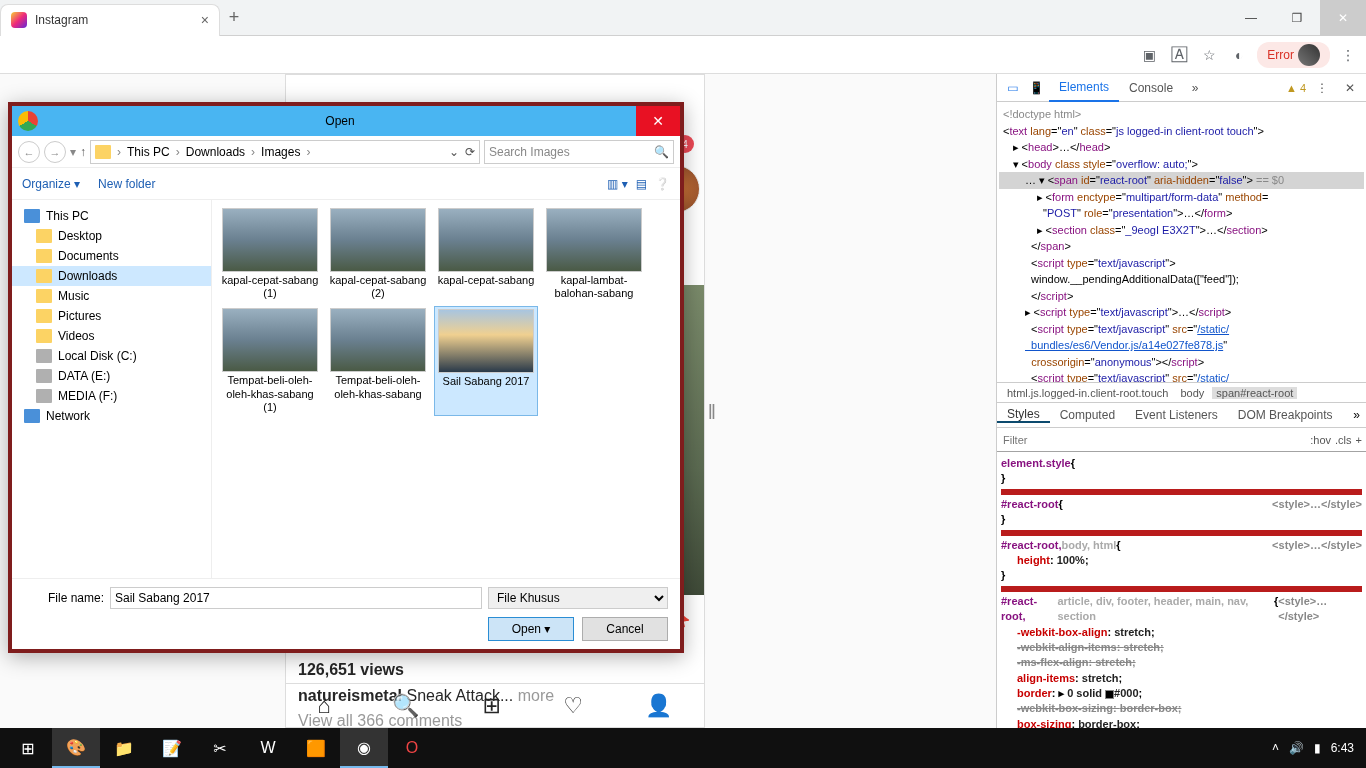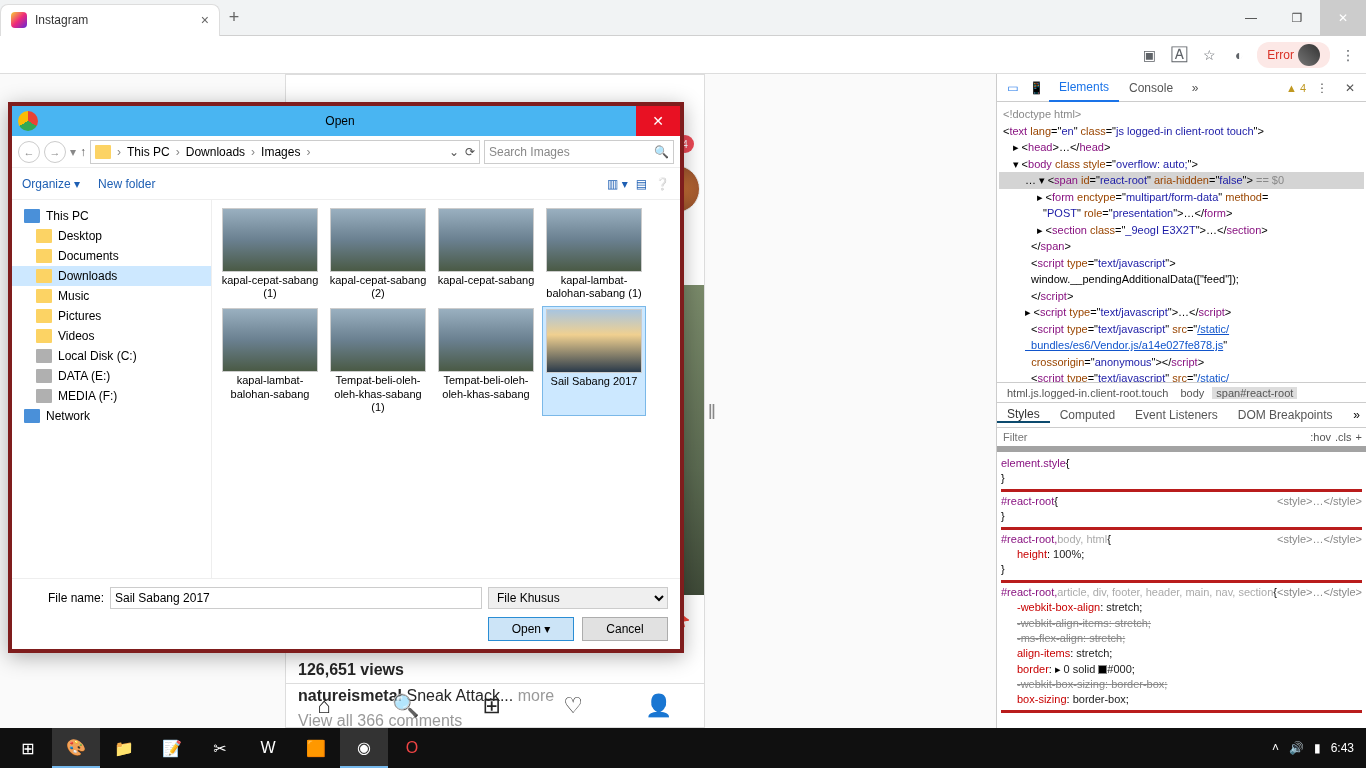--- a/index.html
+++ b/index.html
@@ -61,25 +61,25 @@
 .attr-n { color: #994500; }
 .attr-v { color: #1a1aa6; }
 .gray { color: #888; }
 .link { color: #1155cc; text-decoration: underline; }
 .dt-crumbs { height: 20px; border-top: 1px solid #ccc; display:flex; align-items:center; font-size:11px; padding:0 6px; gap:4px; color:#555;}
 .dt-crumbs span { padding:0 4px;}
 .dt-crumbs .active { background:#ddd;}
 .dt-styles-tabs { height: 26px; border-top:1px solid #ccc; border-bottom:1px solid #ccc; display:flex; align-items:center; font-size:12px;}
 .dt-styles-tabs div { padding:0 10px; color:#555;}
 .dt-styles-tabs .active { color:#333; border-bottom:2px solid #0c4a6e;}
-.dt-styles-filter { height: 24px; border-bottom:6px solid #a3a3a3; display:flex; align-items:center;}
+.dt-styles-filter { height: 24px; border-bottom:1px solid #a3a3a3; display:flex; align-items:center;}
 .dt-styles-filter input { flex:1; border:none; padding:0 6px; font-size:11px; outline:none;}
 .dt-styles-filter .btns { display:flex; gap:4px; padding:0 4px; font-size:11px; color:#555;}
 .dt-styles { flex: 1; overflow:auto; font-family: Consolas, monospace; font-size:11px; padding:2px 4px; line-height:1.4;}
-.rule { border-bottom:3px solid #b91c1c; padding:2px 0;}
+.rule { border-bottom:6px solid #b91c1c; padding:2px 0;font-weight:bold;}
 .rule .hdr { display:flex; }
 .rule .from { margin-left:auto; color:#888;}
 .sel-txt { color:#881280;}
 .sel-dim { color:#aaa;}
 .prop { padding-left:16px;}
 .prop-n { color:#c80000;}
 .prop-v { color:#222;}
 .strike { text-decoration:line-through; color:#888;}
 .swatch { display:inline-block; width:9px; height:9px; background:#000; border:1px solid #888; vertical-align:middle;}
 
@@ -284,24 +284,20 @@
             <div class="file-item">
               <div class="thumb"></div>
               <div class="name">kapal-cepat-sabang (2)</div>
             </div>
             <div class="file-item">
               <div class="thumb"></div>
               <div class="name">kapal-cepat-sabang</div>
             </div>
             <div class="file-item">
               <div class="thumb"></div>
-              <div class="name">kapal-lambat-balohan-sabang (1)</div>
-            </div>
-            <div class="file-item">
-              <div class="thumb"></div>
               <div class="name">kapal-lambat-balohan-sabang</div>
             </div>
             <div class="file-item">
               <div class="thumb"></div>
               <div class="name">Tempat-beli-oleh-oleh-khas-sabang (1)</div>
             </div>
             <div class="file-item">
               <div class="thumb"></div>
               <div class="name">Tempat-beli-oleh-oleh-khas-sabang</div>
             </div>

